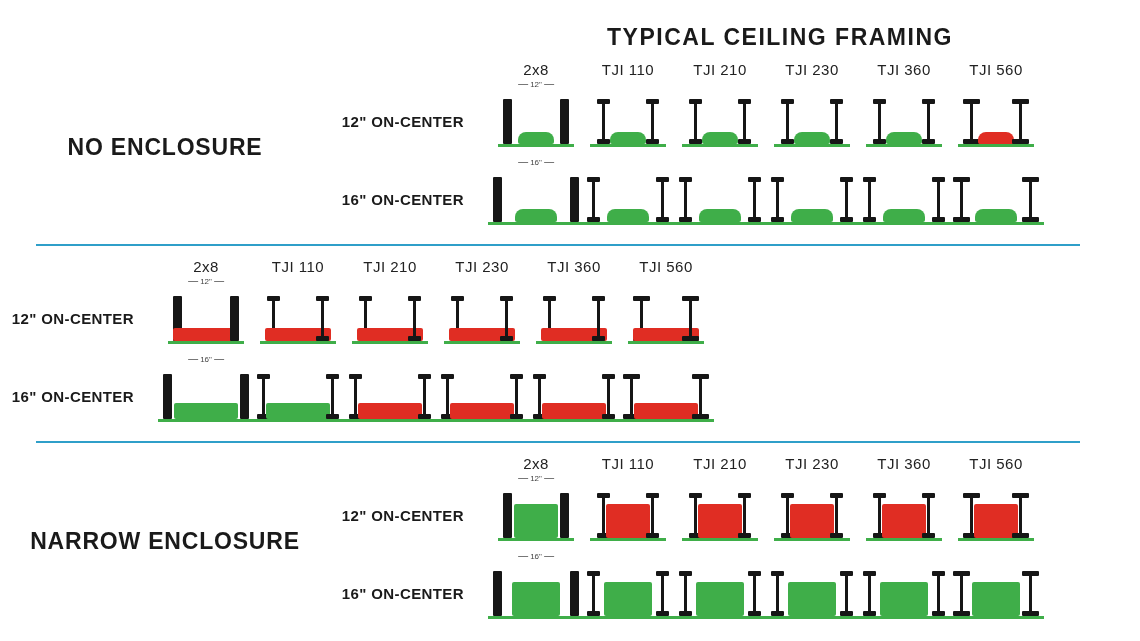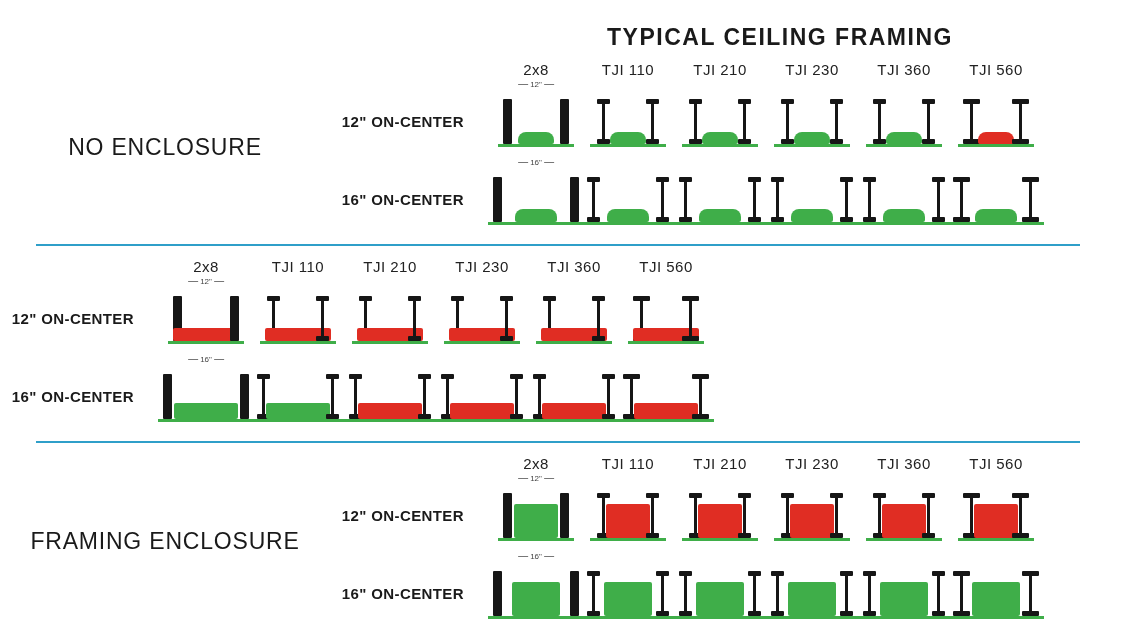--- a/index.html
+++ b/index.html
@@ -13,21 +13,21 @@
   .title {
     margin: 24px 30px 8px 450px;
     width: 660px;
     text-align: center;
     font-size: 23px; font-weight: 700; letter-spacing: 1.5px;
   }
   .section { display: flex; align-items: center; padding: 2px 0; }
   .section-label {
     width: 330px; flex: 0 0 330px;
     text-align: center;
-    font-size: 23px; font-weight: 400; letter-spacing: 0.8px;
+    font-size: 23px; font-weight: 700; letter-spacing: 0.8px;
     white-space: nowrap;
   }
   .grid { flex: 1; }
   .hdr-row, .f-row { display: flex; align-items: flex-end; }
   .lbl-spacer, .row-label { width: 160px; flex: 0 0 160px; }
   .row-label {
     text-align: right; padding-right: 26px; padding-bottom: 17px;
     font-size: 15px; font-weight: 600; letter-spacing: 0.4px;
     white-space: nowrap;
   }
@@ -342,21 +342,21 @@
                 <div class="item s-nofit"></div>
                 <i class="joist ijoist wide R"></i>
                 <div class="ceiling"></div>
               </div>
             </div>
           </div>
         </div>
       </section>
       <div class="divider"></div>
       <section class="section">
-        <div class="section-label">FRAMING ENCLOSURE</div>
+        <div class="section-label">NARROW ENCLOSURE</div>
         <div class="grid">
           <div class="hdr-row">
             <div class="lbl-spacer"></div>
             <div class="slot">
               <span class="col-header">2x8</span>
             </div>
             <div class="slot">
               <span class="col-header">TJI 110</span>
             </div>
             <div class="slot">

